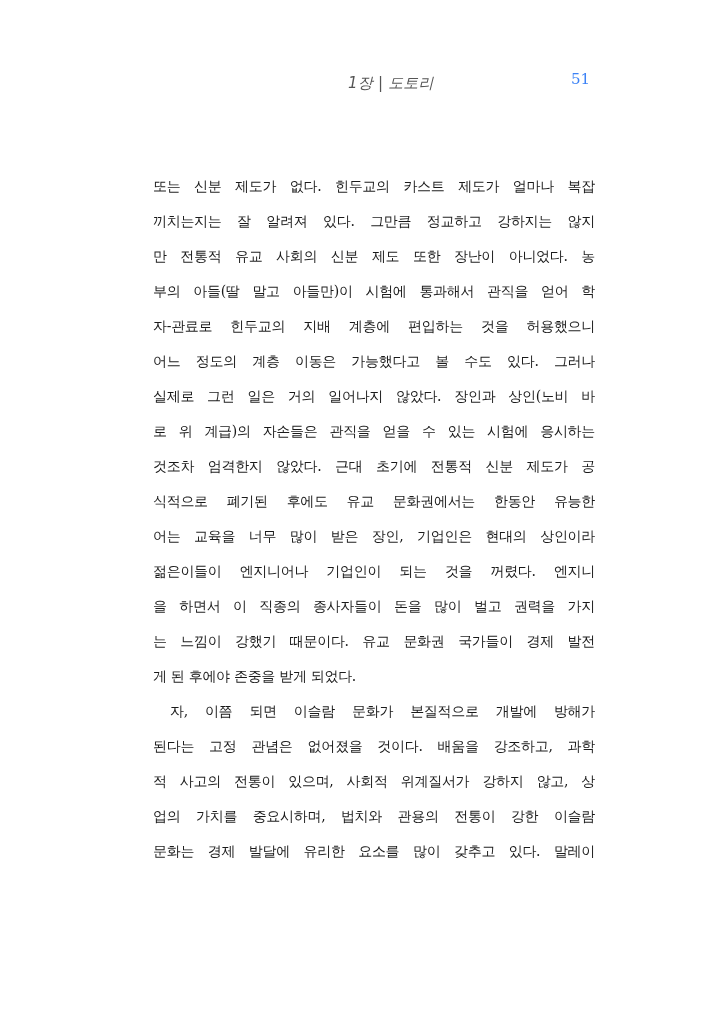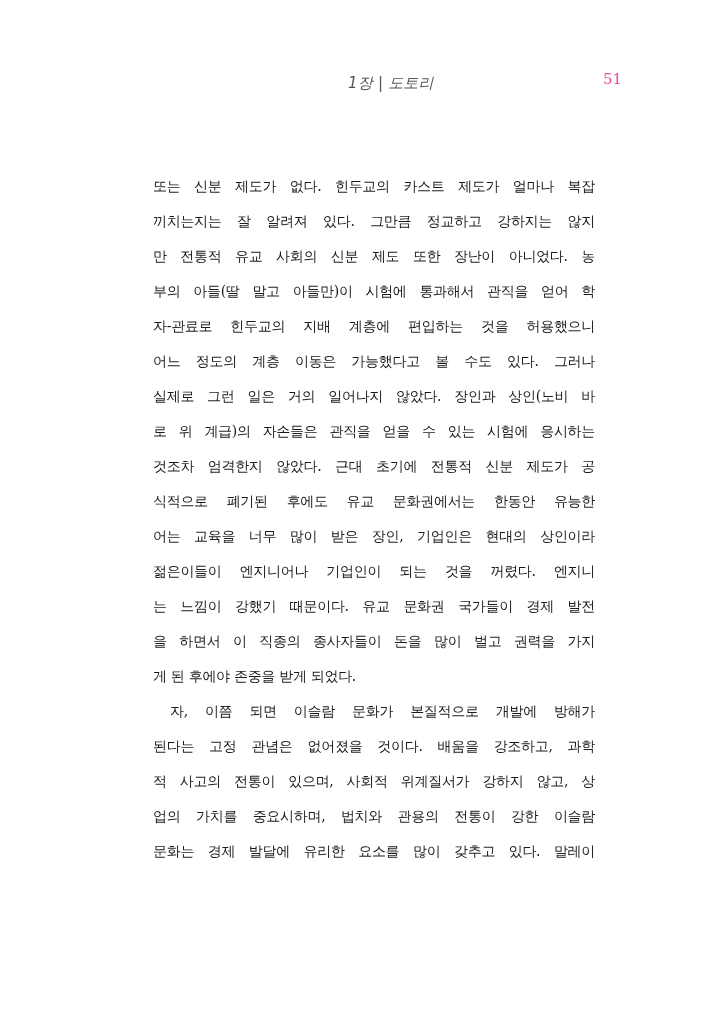--- a/index.html
+++ b/index.html
@@ -31,22 +31,21 @@
       font-style: italic;
       color: #555555;
       letter-spacing: 0.2px;
     }
     .page-number {
       position: absolute;
       left: 571px;
       top: 0px;
       font-family: "DejaVu Serif", "Liberation Serif", serif;
       font-size: 15px;
-      color: #ec4899;
-      margin-left: 32px;
+      color: #3b82f6;
     }
     .body-text {
       position: absolute;
       left: 153px;
       top: 169px;
       width: 442px;
     }
     .line {
       height: 35px;
       line-height: 35px;
@@ -78,22 +77,22 @@
     <div class="line">만 전통적 유교 사회의 신분 제도 또한 장난이 아니었다. 농</div>
     <div class="line">부의 아들(딸 말고 아들만)이 시험에 통과해서 관직을 얻어 학</div>
     <div class="line">자-관료로 힌두교의 지배 계층에 편입하는 것을 허용했으니</div>
     <div class="line">어느 정도의 계층 이동은 가능했다고 볼 수도 있다. 그러나</div>
     <div class="line">실제로 그런 일은 거의 일어나지 않았다. 장인과 상인(노비 바</div>
     <div class="line">로 위 계급)의 자손들은 관직을 얻을 수 있는 시험에 응시하는</div>
     <div class="line">것조차 엄격한지 않았다. 근대 초기에 전통적 신분 제도가 공</div>
     <div class="line">식적으로 폐기된 후에도 유교 문화권에서는 한동안 유능한</div>
     <div class="line">어는 교육을 너무 많이 받은 장인, 기업인은 현대의 상인이라</div>
     <div class="line">젊은이들이 엔지니어나 기업인이 되는 것을 꺼렸다. 엔지니</div>
+    <div class="line">을 하면서 이 직종의 종사자들이 돈을 많이 벌고 권력을 가지</div>
     <div class="line">는 느낌이 강했기 때문이다. 유교 문화권 국가들이 경제 발전</div>
-    <div class="line">을 하면서 이 직종의 종사자들이 돈을 많이 벌고 권력을 가지</div>
     <div class="line last">게 된 후에야 존중을 받게 되었다.</div>
   </div>
   <div>
     <div class="line indent">자, 이쯤 되면 이슬람 문화가 본질적으로 개발에 방해가</div>
     <div class="line">된다는 고정 관념은 없어졌을 것이다. 배움을 강조하고, 과학</div>
     <div class="line">적 사고의 전통이 있으며, 사회적 위계질서가 강하지 않고, 상</div>
     <div class="line">업의 가치를 중요시하며, 법치와 관용의 전통이 강한 이슬람</div>
     <div class="line">문화는 경제 발달에 유리한 요소를 많이 갖추고 있다. 말레이</div>
   </div>
 </div>

